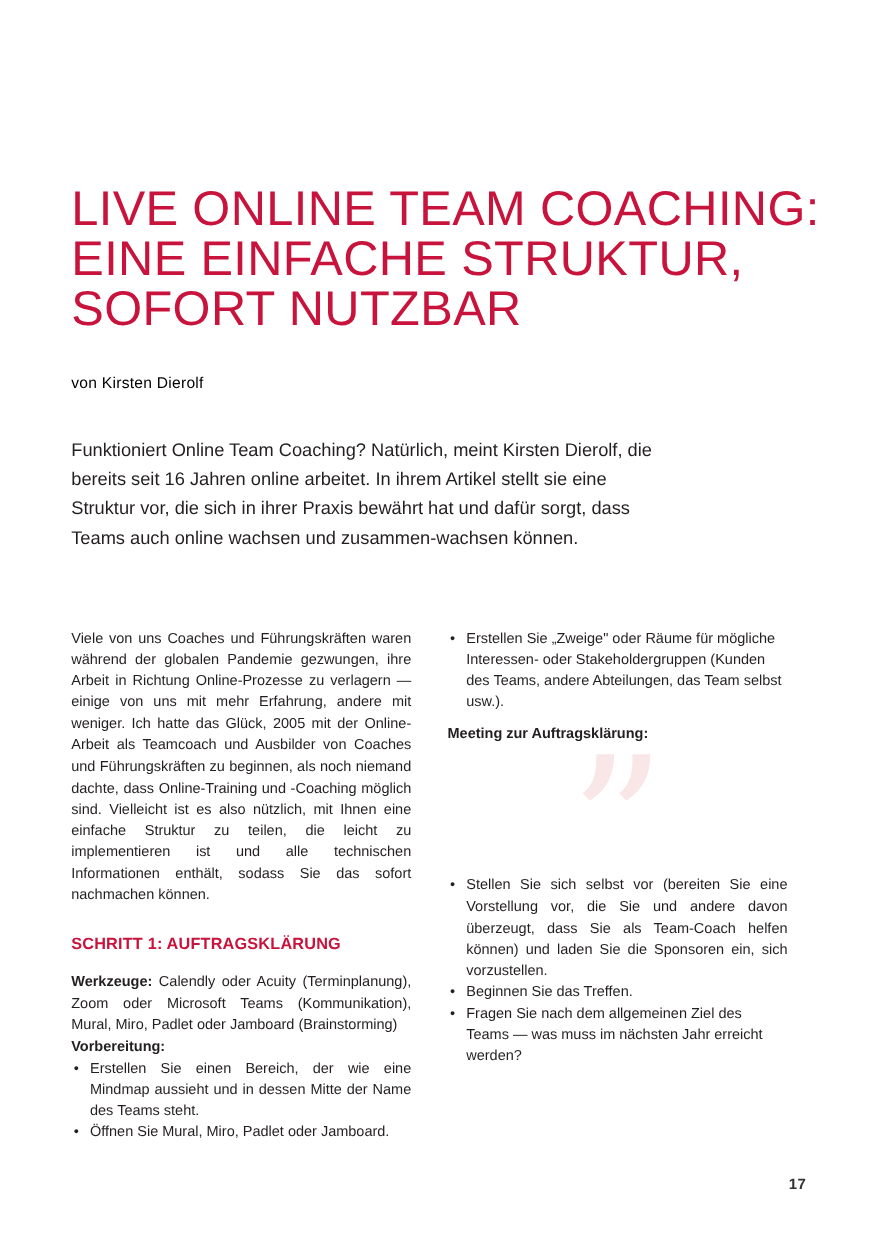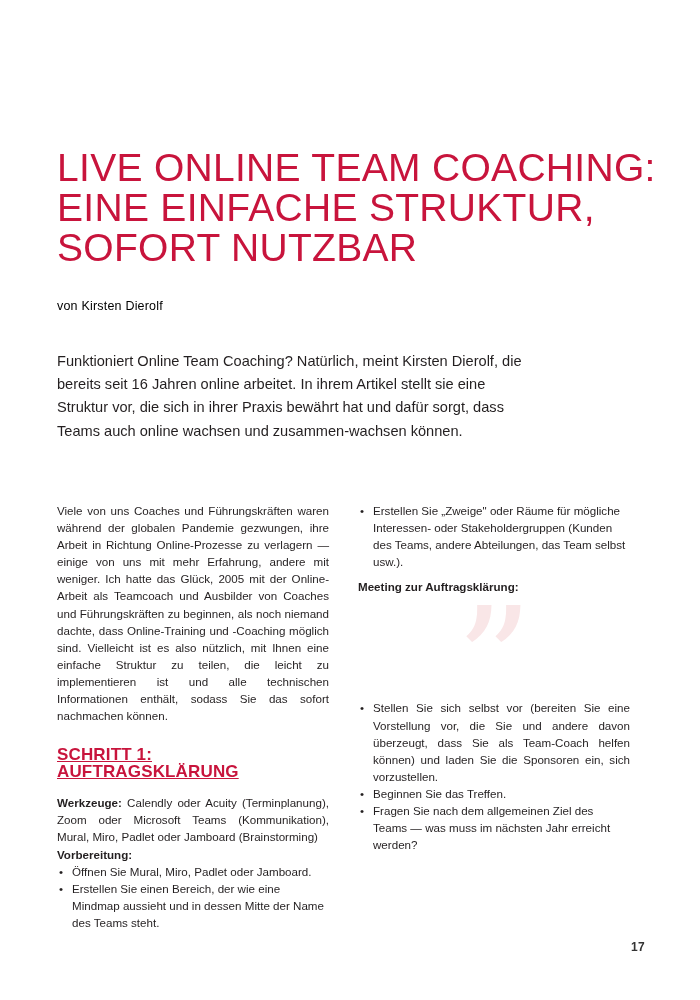--- a/index.html
+++ b/index.html
@@ -82,24 +82,23 @@
     font-size: 11.6px;
     line-height: 17.1px;
     text-align: justify;
     color: #231f20;
   }
 
   .section-head {
     margin: 0;
     color: #c8143c;
     font-weight: bold;
-    font-size: 17px;
+    font-size: 13px;
     line-height: 17px;
     letter-spacing: 0.15px;
-    text-decoration: underline;
   }
 
   .run-in {
     margin: 0;
     font-size: 11.6px;
     line-height: 17.1px;
     text-align: justify;
   }
   .run-in b, .sub-head {
     font-weight: bold;
@@ -208,22 +207,22 @@
 
       <h2 class="section-head">SCHRITT 1: AUFTRAGSKLÄRUNG</h2>
 
       <div class="spacer-md"></div>
 
       <p class="run-in"><b>Werkzeuge:</b><span> Calendly oder Acuity (Terminplanung), Zoom oder Microsoft Teams (Kommunikation), Mural, Miro, Padlet oder Jamboard (Brainstorming)</span></p>
 
       <p class="sub-head">Vorbereitung:</p>
 
       <ul class="bullets">
+        <li>Erstellen Sie einen Bereich, der wie eine Mindmap aussieht und in dessen Mitte der Name des Teams steht.</li>
         <li>Öffnen Sie Mural, Miro, Padlet oder Jamboard.</li>
-        <li>Erstellen Sie einen Bereich, der wie eine Mindmap aussieht und in dessen Mitte der Name des Teams steht.</li>
       </ul>
 
     </div>
 
     <div class="col col-right">
 
       <ul class="bullets">
         <li>Erstellen Sie „Zweige" oder Räume für mögliche Interessen- oder Stakeholdergruppen (Kunden des Teams, andere Abteilungen, das Team selbst usw.).</li>
       </ul>
 

